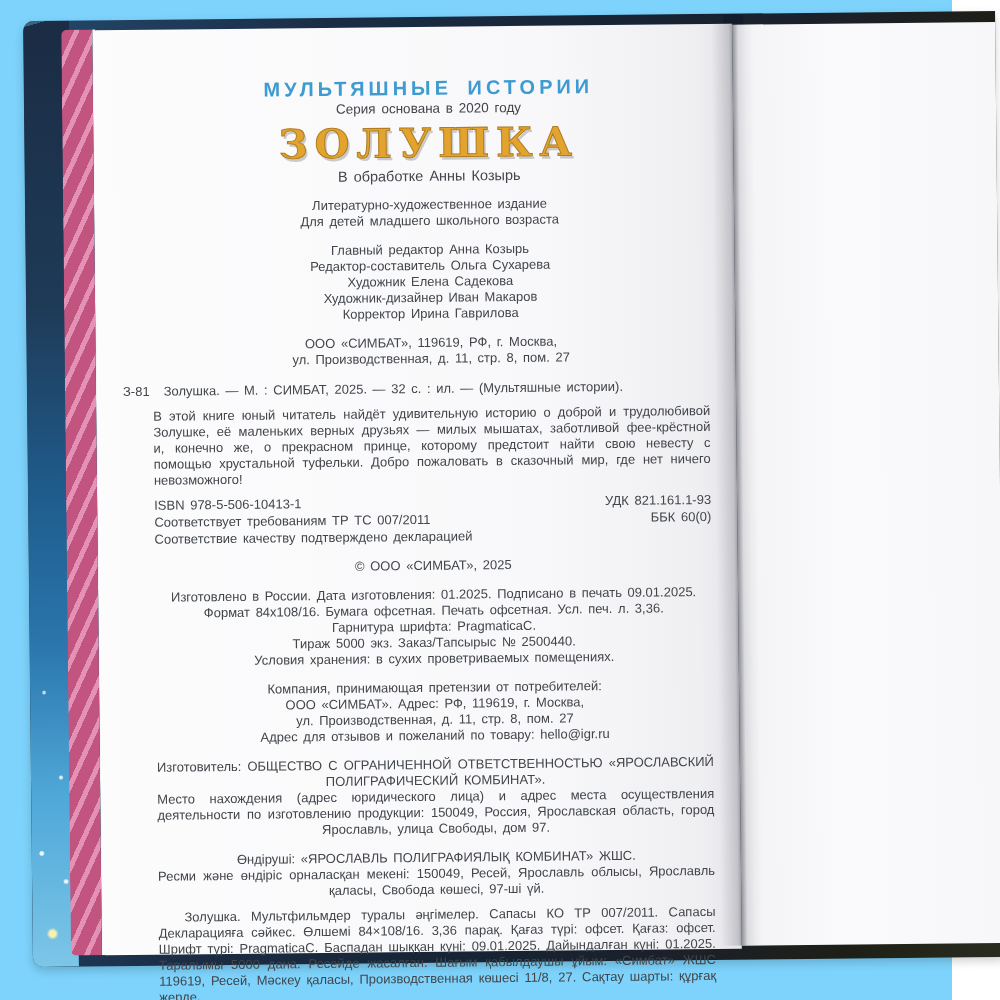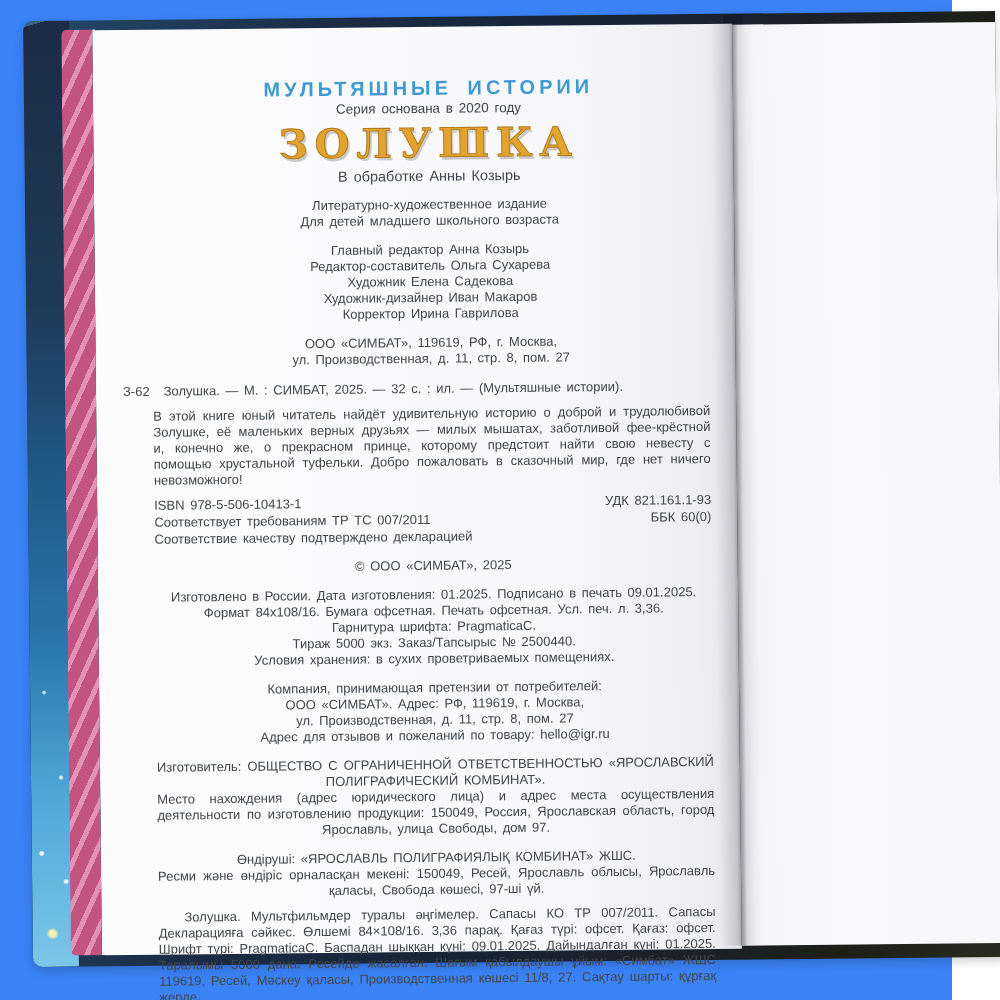--- a/index.html
+++ b/index.html
@@ -4,21 +4,21 @@
 <style>
   :root{
     --series-blue:#3d9bd1;
     --title-gold:#e2a42e;
     --page-edge-pink:#c25580;
     --cover-navy:#1b2c44;
   }
   *{margin:0;padding:0;box-sizing:border-box;}
   html,body{width:1000px;height:1000px;background:#ffffff;overflow:hidden;
     font-family:"Liberation Sans","DejaVu Sans",sans-serif;}
-  .photo{position:relative;width:952px;height:1000px;background:#3b82f6;}
+  .photo{position:relative;width:952px;height:1000px;background:#7dd3fc;}
 
   
   .book{
     position:absolute;left:28px;top:16px;width:972px;height:946px;
     background:linear-gradient(100deg,#24486b 0%,#1b2c44 28%,#162333 55%,#1c2029 72%,#1d1f16 86%,#2a2c20 100%);
     border-radius:10px 0 0 10px;
     transform:rotate(-0.6deg);
     transform-origin:50% 50%;
     box-shadow:0 4px 10px rgba(0,0,0,.18);
   }
@@ -118,21 +118,21 @@
         <div class="c">Художник-дизайнер Иван Макаров</div>
         <div class="c">Корректор Ирина Гаврилова</div>
       </div>
 
       <div class="blk">
         <div class="c">ООО «СИМБАТ», 119619, РФ, г. Москва,</div>
         <div class="c">ул. Производственная, д. 11, стр. 8, пом. 27</div>
       </div>
 
       <div class="catalog-row">
-        <span class="catalog-code">З-62</span>
+        <span class="catalog-code">З-81</span>
         <span>Золушка. — М. : СИМБАТ, 2025. — 32 с. : ил. — (Мультяшные истории).</span>
       </div>
 
       <div class="j blk-sm">В этой книге юный читатель найдёт удивительную историю о доброй и трудолюбивой Золушке, её маленьких верных друзьях — милых мышатах, заботливой фее-крёстной и, конечно же, о прекрасном принце, которому предстоит найти свою невесту с помощью хрустальной туфельки. Добро пожаловать в сказочный мир, где нет ничего невозможного!</div>
 
       <div class="isbn-grid">
         <div class="isbn-row">
           <span>ISBN 978-5-506-10413-1</span>
           <span>УДК 821.161.1-93</span>
         </div>

